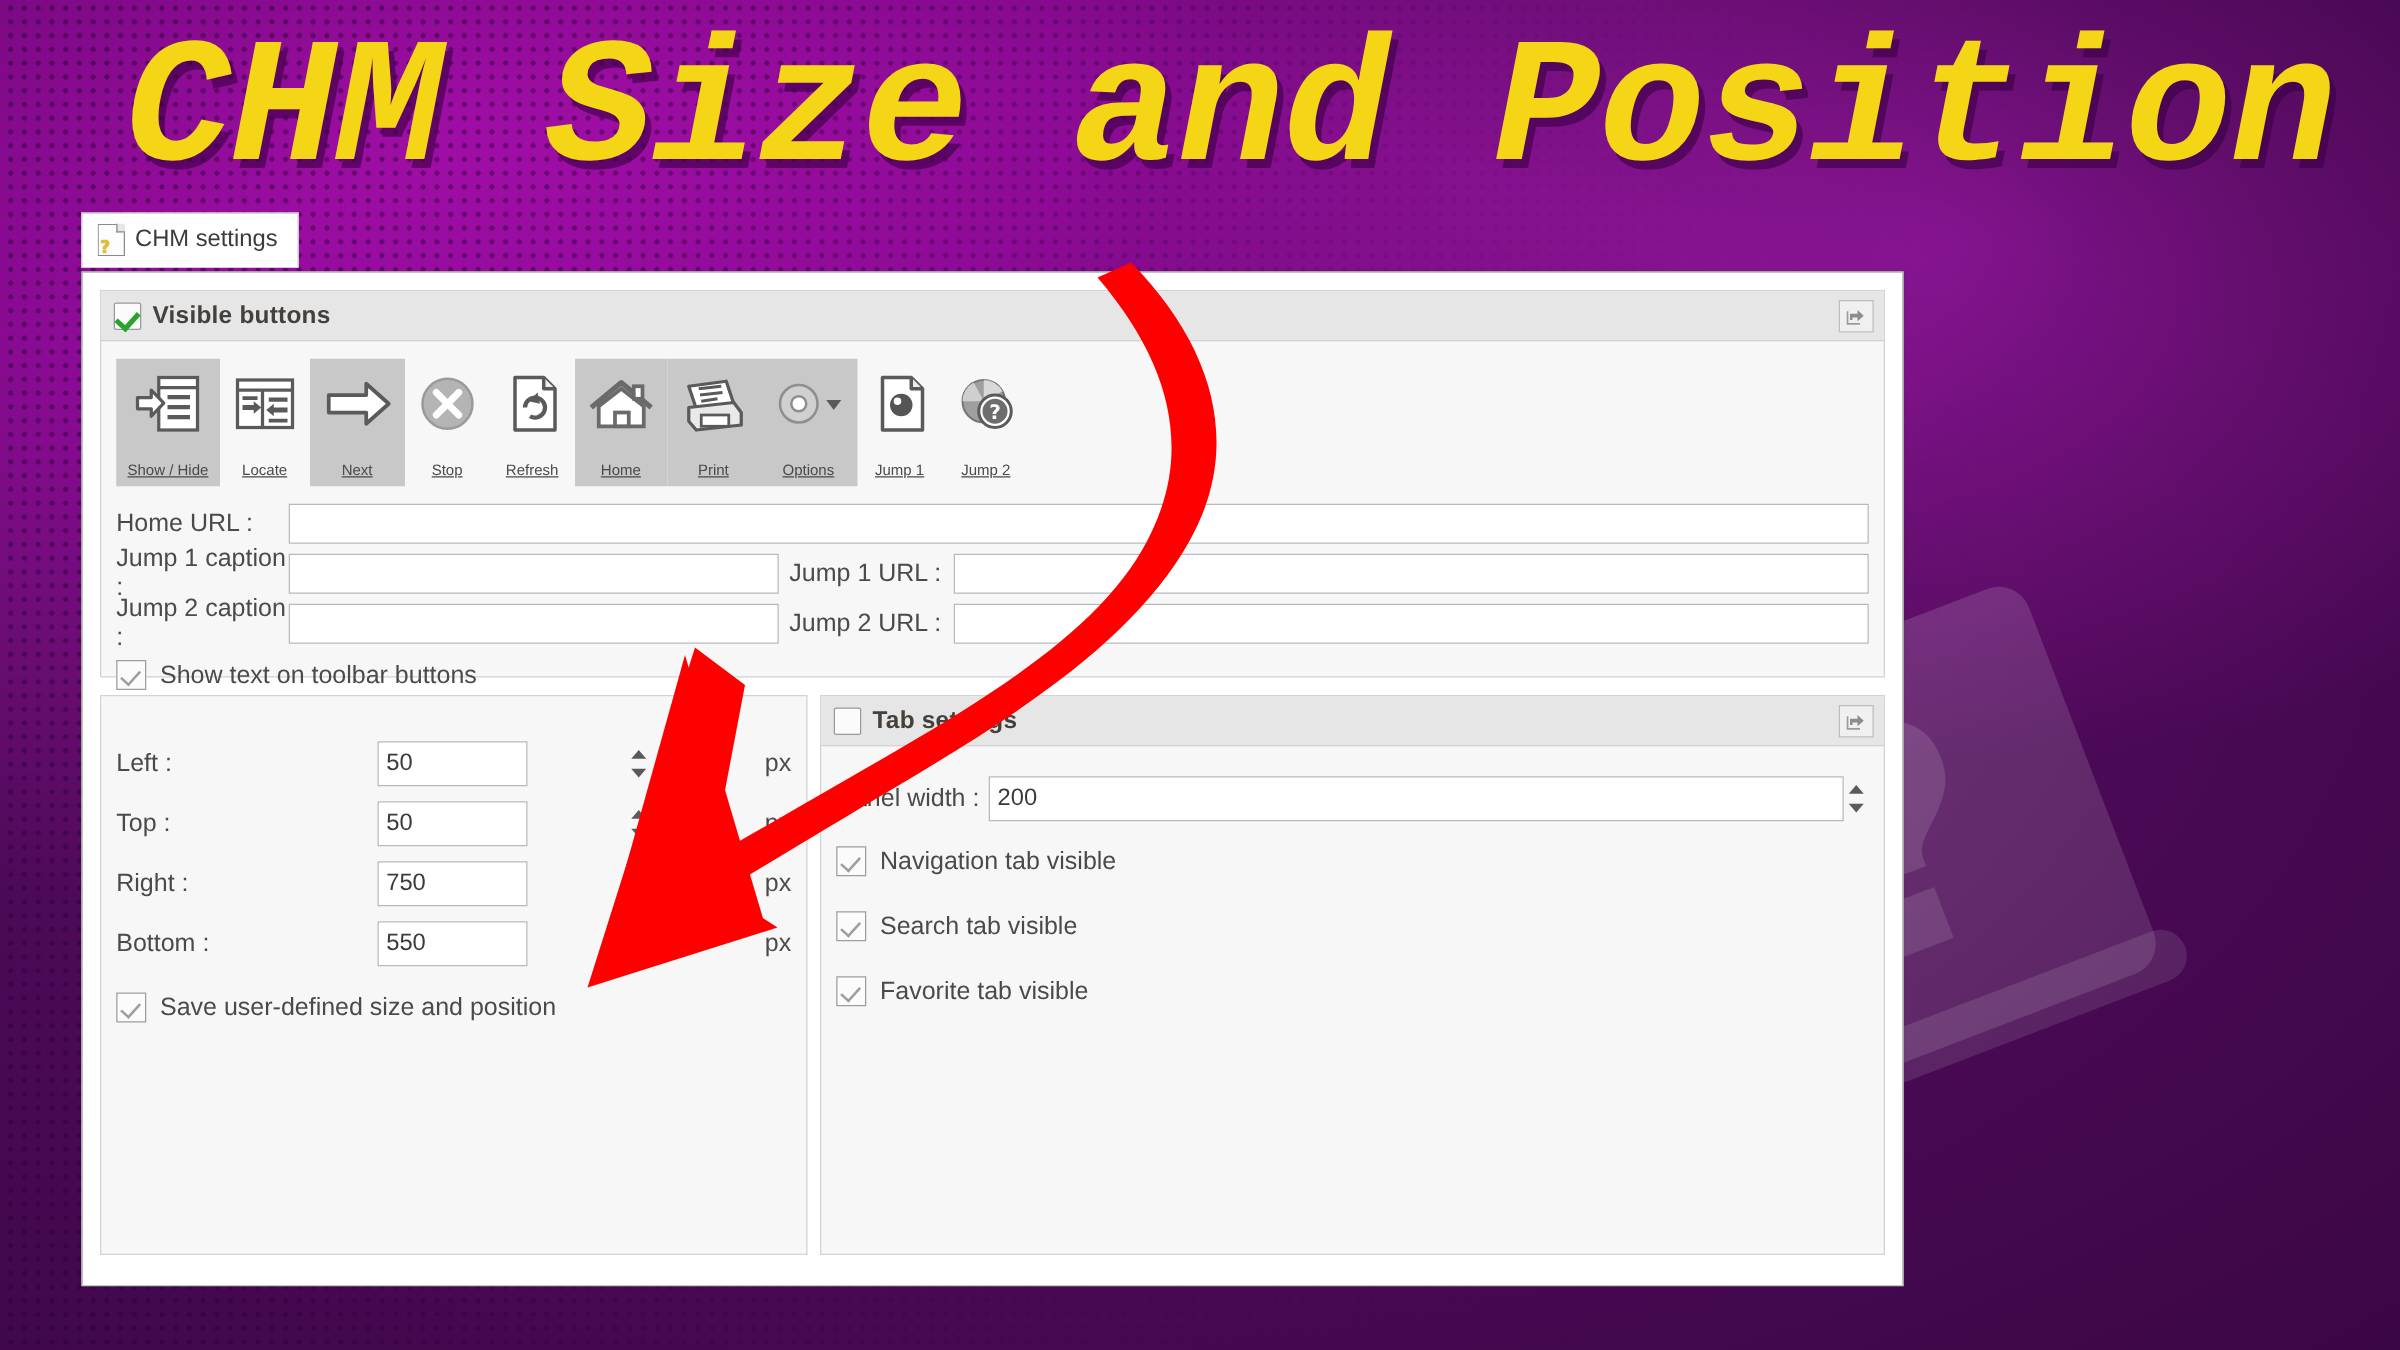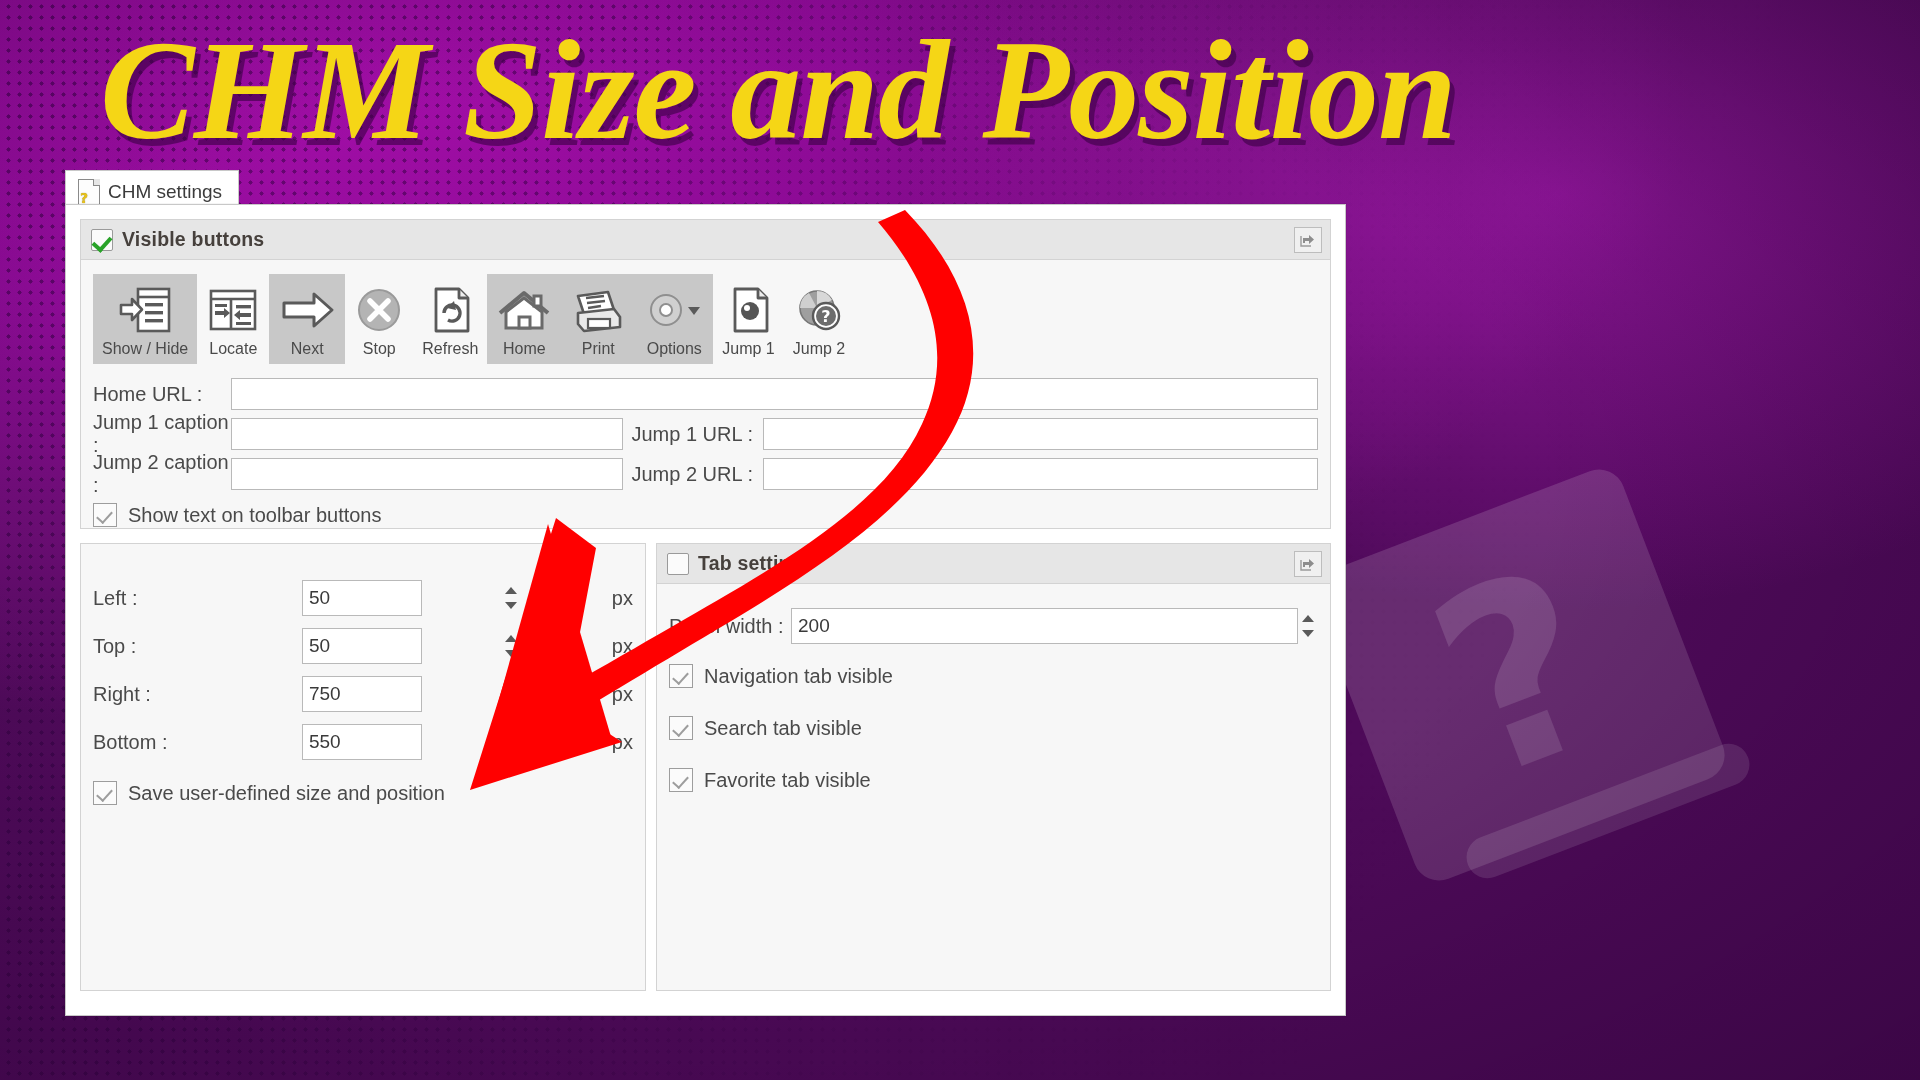--- a/index.html
+++ b/index.html
@@ -51,30 +51,30 @@
   }
   .wm-bar{
     position:absolute; left:214px; top:360px; width:300px; height:42px;
     background:rgba(255,255,255,.13); border-radius:21px; transform:rotate(-21deg);
   }
 
   
   #title{
     position:absolute; left:100px; top:10px; width:1760px; height:165px;
     color:#F5D616;
-    font-family:Liberation Serif, serif;
+    font-family:Liberation Mono, monospace;
     font-weight:bold; font-style:italic;
     font-size:142px; line-height:160px; letter-spacing:-1px;
     text-shadow: 5px 7px 0 rgba(60,0,70,.62);
     white-space:nowrap;
   }
 
   
   #win{
-    position:absolute; left:65px; top:204px; width:1281px; height:812px;
+    position:absolute; left:65px; top:217px; width:1458px; height:812px;
     background:#404040; border:1px solid #c8c8c8;
     box-shadow:0 0 0 1px rgba(0,0,0,.04);
   }
   .tabstrip{
     position:absolute; left:65px; top:212px; width:1375px; height:42px;
   }
   .tab{
     position:absolute; left:0px; top:-42px; height:44px;
     display:flex; align-items:center; gap:8px;
     padding:0 16px 0 12px;
@@ -133,21 +133,21 @@
 
   
   .tb-row{ padding:14px 12px 10px 12px; }
   .toolbar{ display:flex; align-items:stretch; }
   .tbtn{
     display:flex; flex-direction:column; align-items:center; justify-content:flex-end;
     padding:8px 9px 6px 9px; min-width:62px;
   }
   .tbtn.on{ background:#c8c8c8; }
   .tbtn .gl{ height:56px; display:flex; align-items:center; justify-content:center; }
-  .tbtn .lb{ font-size:16px; color:#4a4a4a; margin-top:2px; white-space:nowrap; }
+  .tbtn .lb{ font-size:12px; color:#4a4a4a; margin-top:18px; white-space:nowrap;text-decoration:underline; }
 
   
   .frow{ display:flex; align-items:center; padding:0 12px; height:40px;justify-content:space-between; }
   .flabel{ font-size:20px; color:#4a4a4a; }
   .finput{
     height:32px; border:1px solid #b9b9b9; background:#ffffff;
     font-size:19px; color:#3a3a3a; padding:2px 6px; display:flex; align-items:center;
   }
   .chkrow{ display:flex; align-items:center; gap:11px; padding:0 12px; height:42px; }
   .chk-gray{

